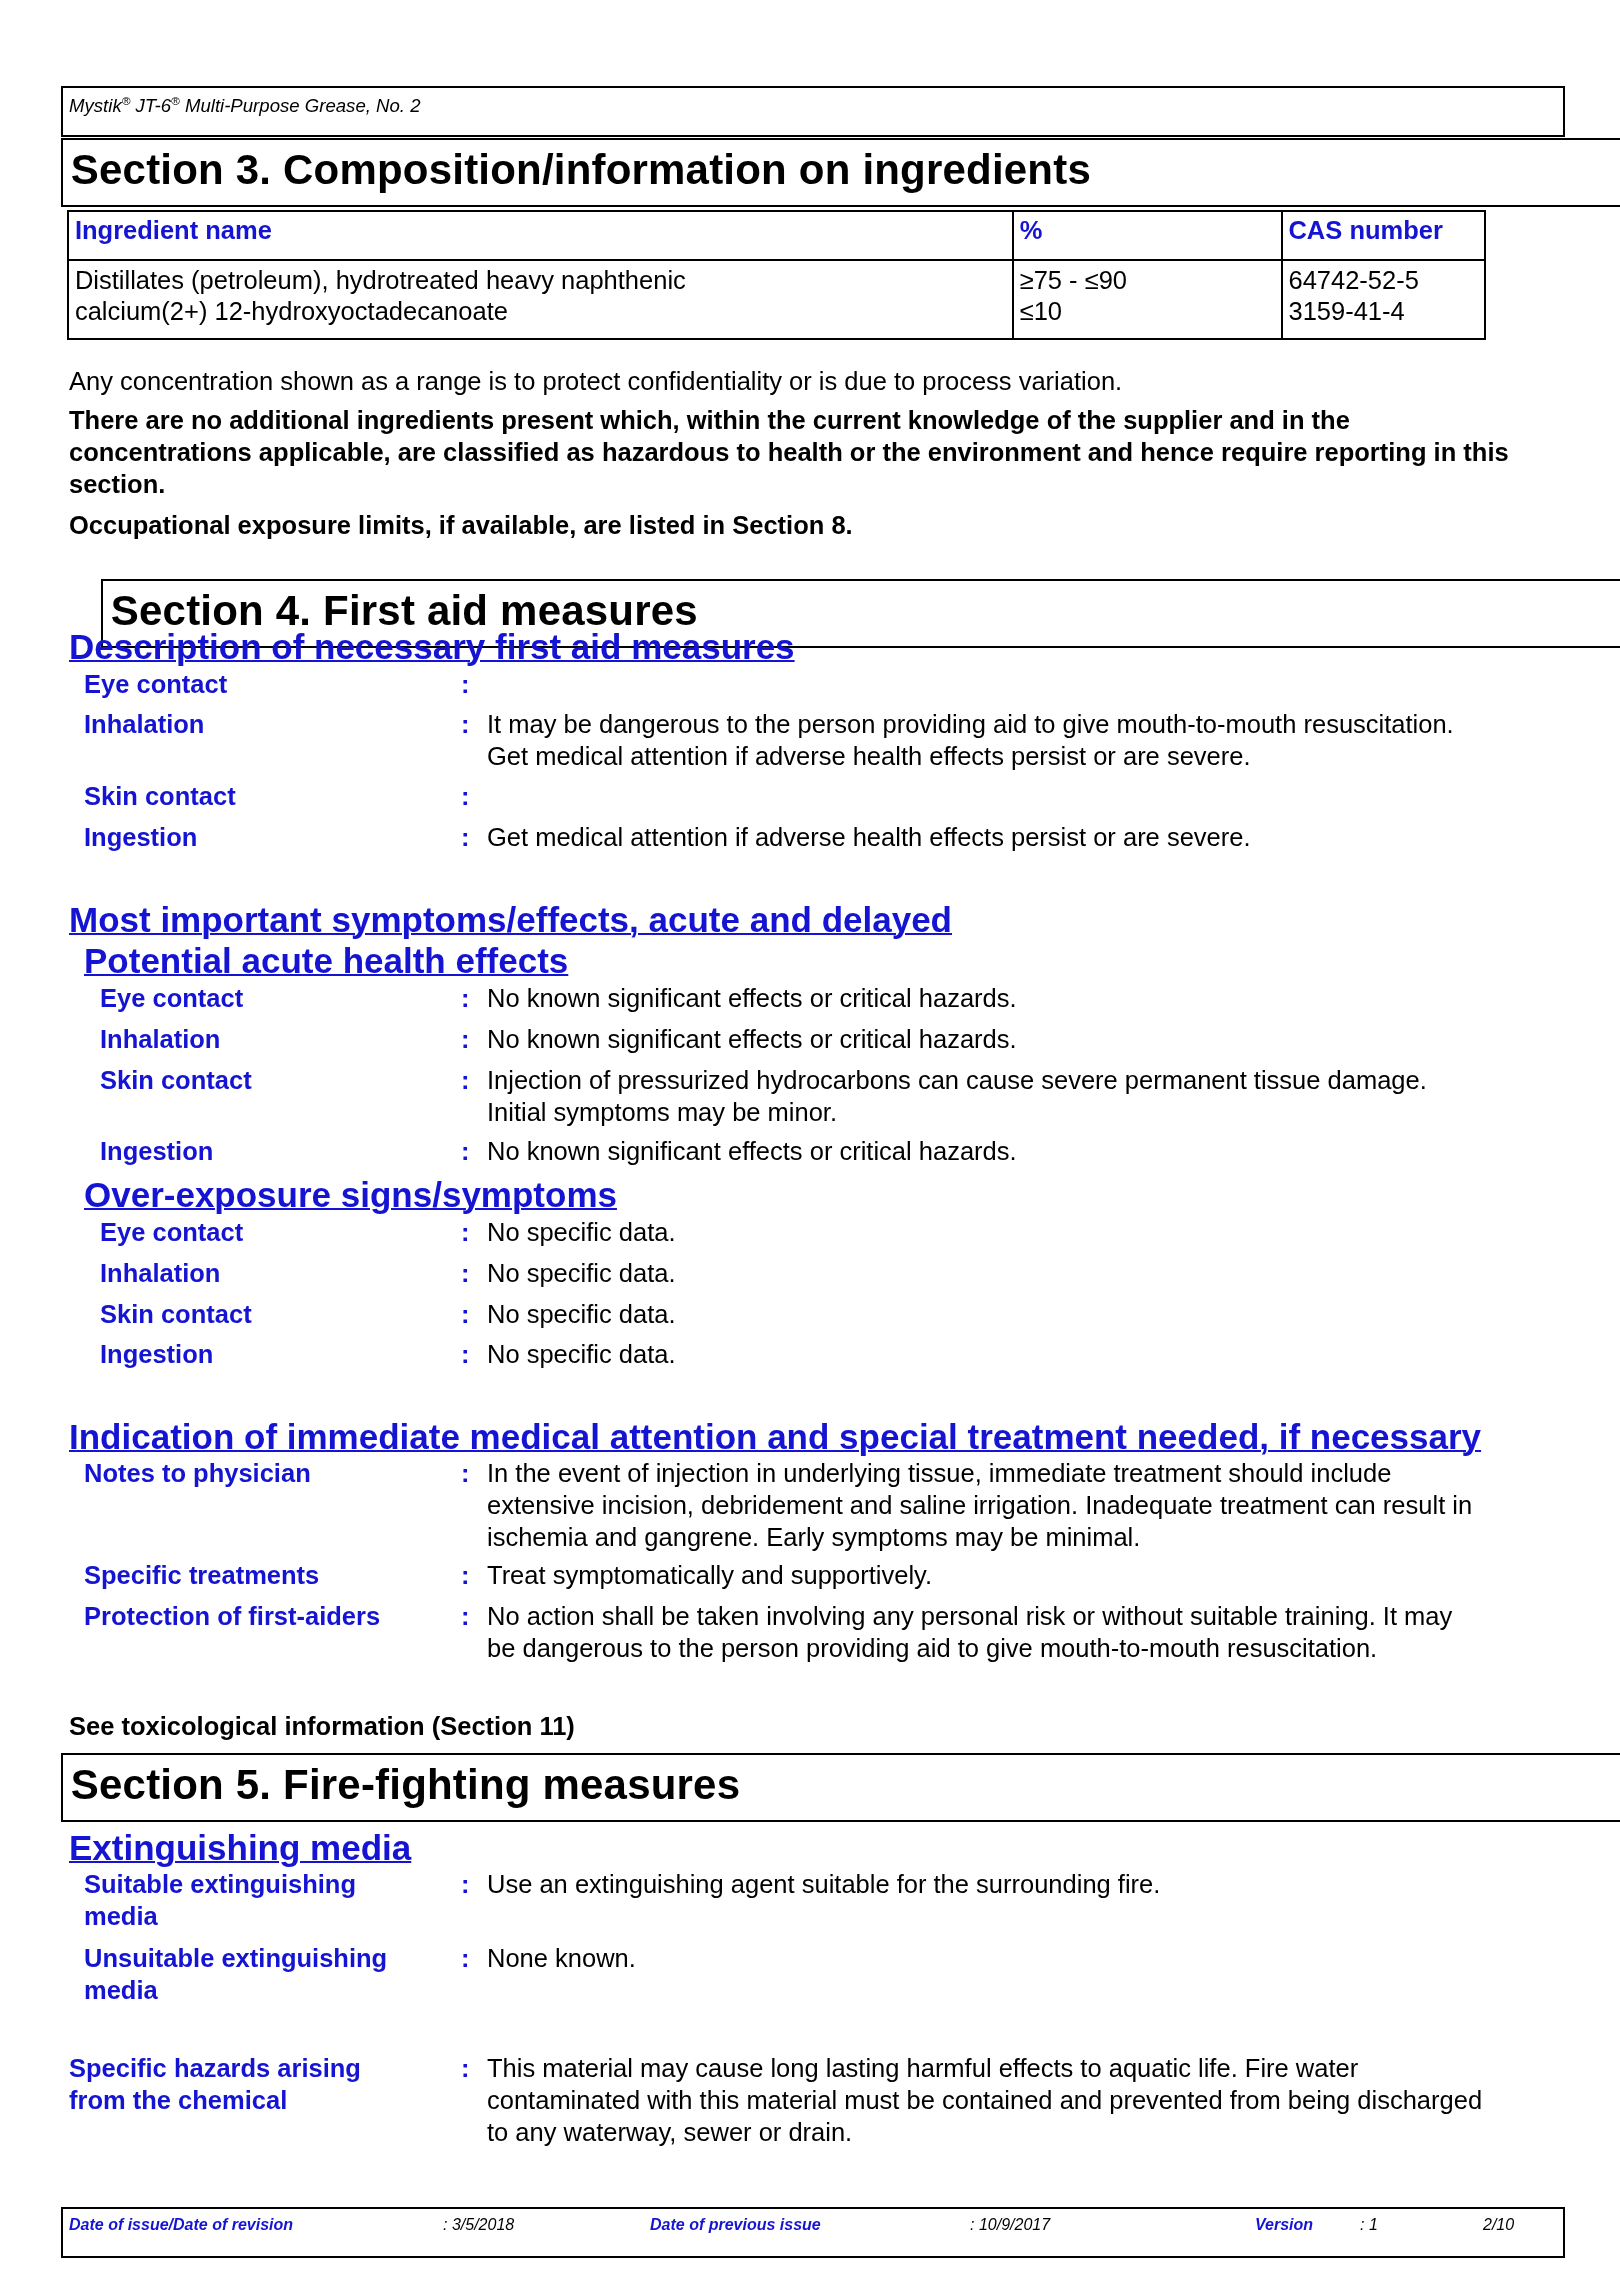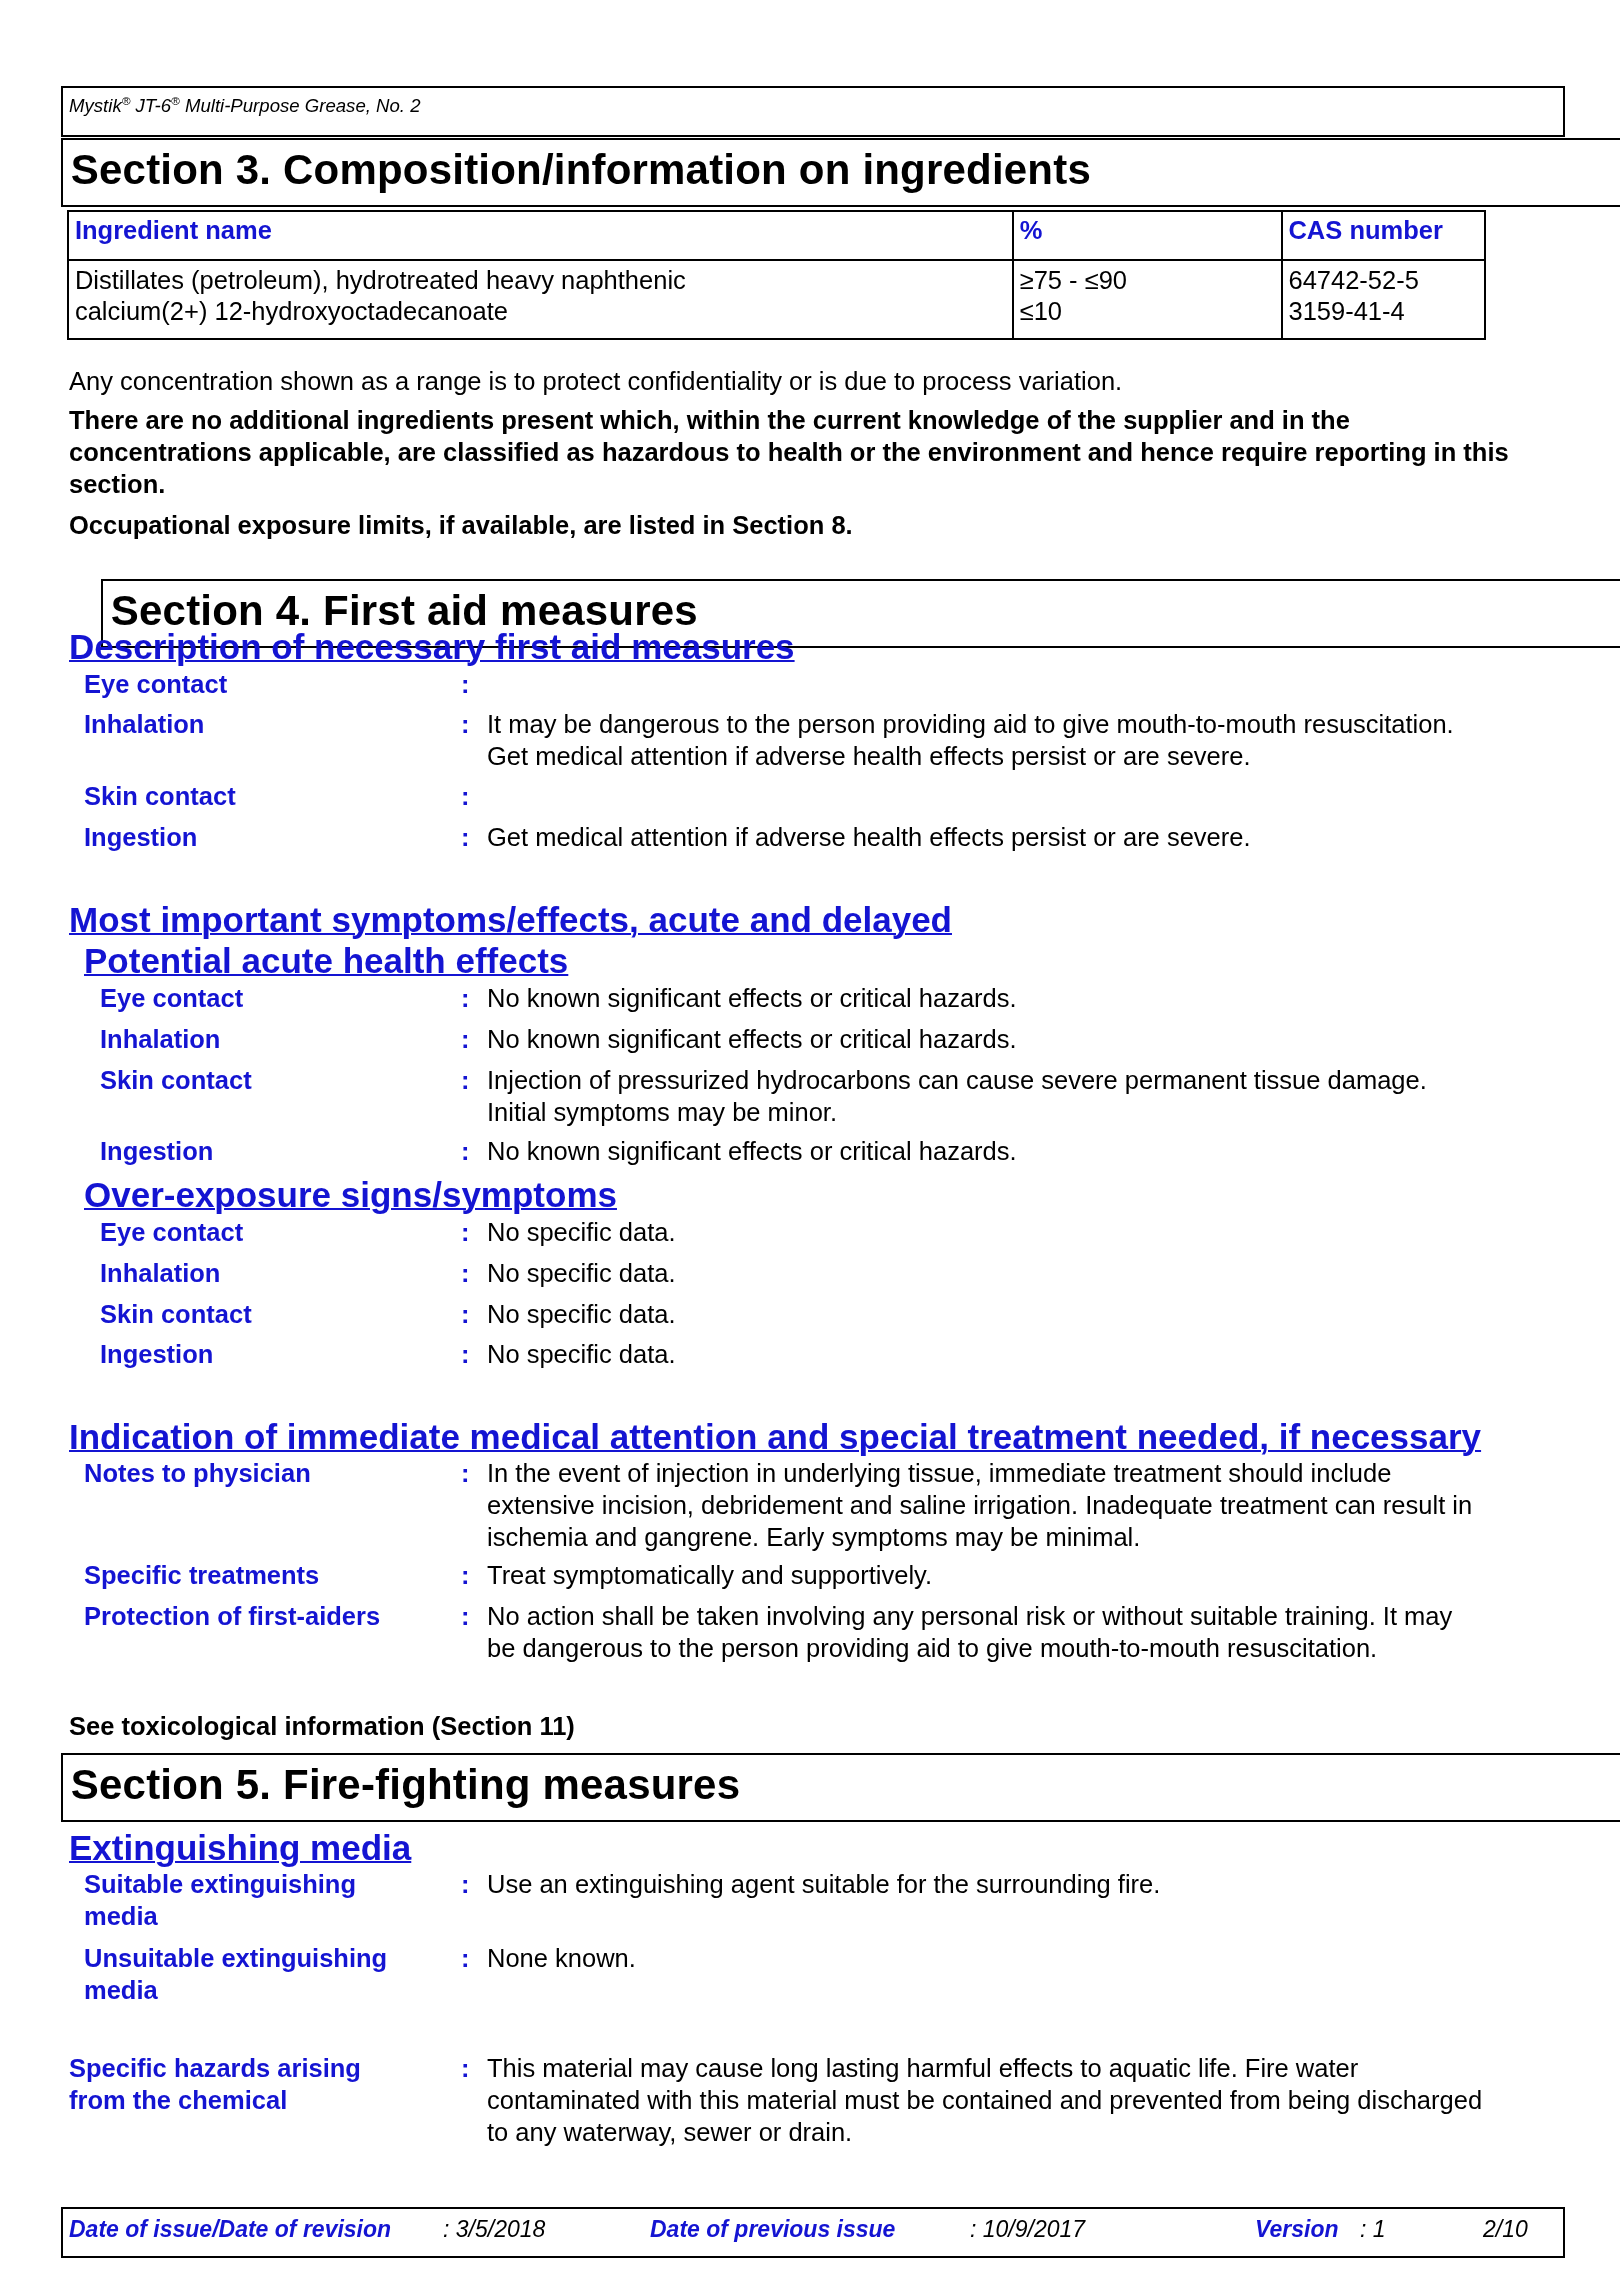--- a/index.html
+++ b/index.html
@@ -24,21 +24,21 @@
 
   .txt { position: absolute; font-size: 25.5px; line-height: 32px; }
   .bold { font-weight: bold; }
   .subhead { position: absolute; font-size: 35px; font-weight: bold; color: #1414d2; text-decoration: underline; text-decoration-thickness: 2px; }
   .row { position: absolute; left: 0; width: 1620px; font-size: 25.5px; line-height: 32px; }
   .row .lbl { position: absolute; font-weight: bold; color: #1414d2; }
   .row .colon { position: absolute; left: 461px; font-weight: bold; color: #1414d2; }
   .row .val { position: absolute; left: 487px; width: 1078px; }
 
   .footer-box { left: 61px; top: 2207px; width: 1504px; height: 51px; }
-  .foot { position: absolute; top: 2216px; font-size: 23px; font-style: italic; }
+  .foot { position: absolute; top: 2216px; font-size: 16px; font-style: italic; }
   .foot.b { color: #1414d2; font-weight: bold; }
 </style>
 </head>
 <body>
 
 <div class="box hdr-box"></div>
 <div class="abs hdr-text"><span>Mystik</span><sup>®</sup><span> JT-6</span><sup>®</sup><span> Multi-Purpose Grease, No. 2</span></div>
 
 <div class="box sec-box" style="top:138px;">
   <div class="sec-title">Section 3. Composition/information on ingredients</div>

